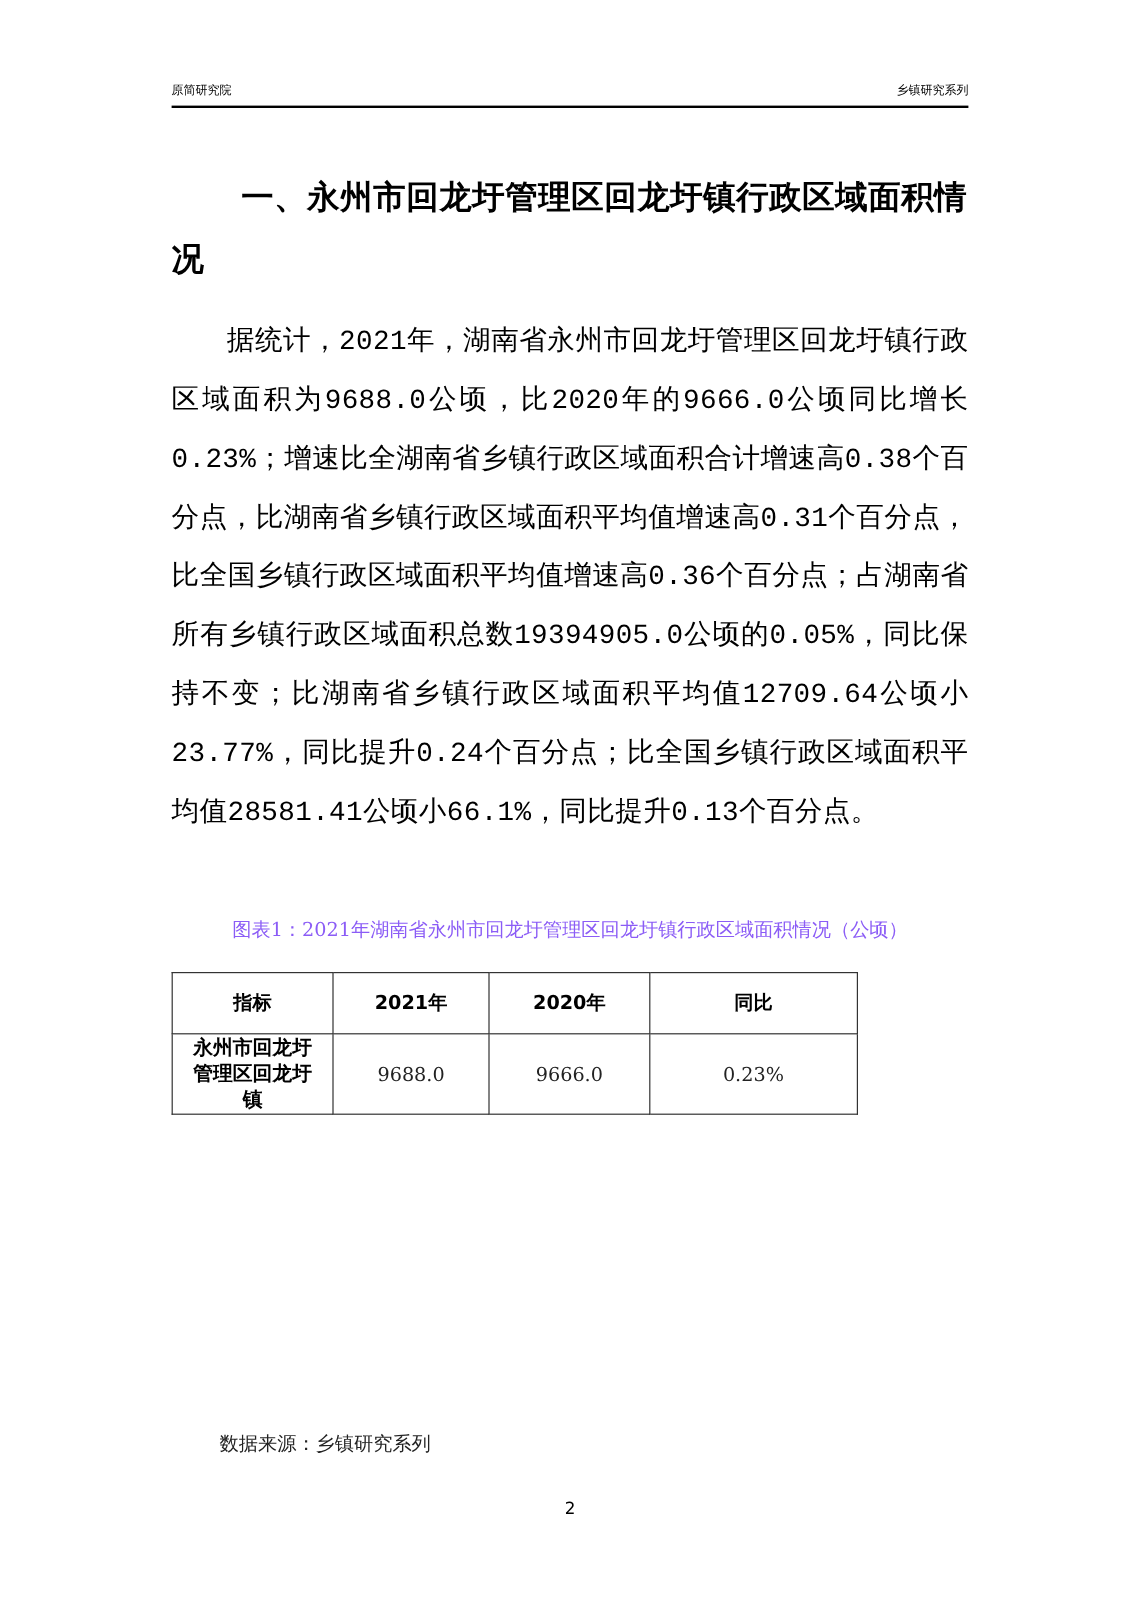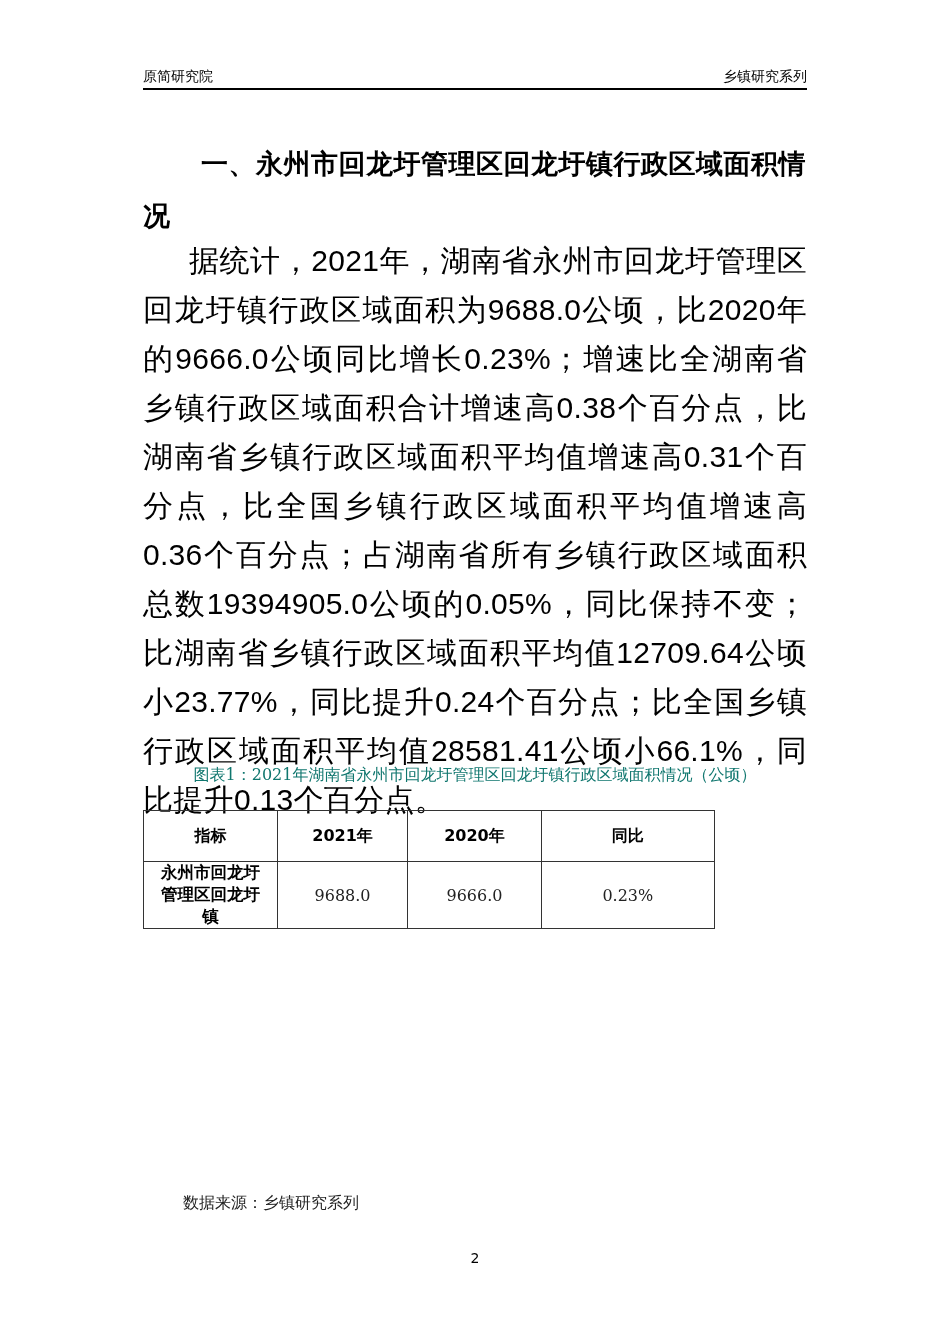--- a/index.html
+++ b/index.html
@@ -1,23 +1,23 @@
 <!DOCTYPE html>
 <html><head>
   <meta charset="utf-8">
   <style>
     html, body { margin: 0; padding: 0; background: #ffffff; }
     body { width: 950px; height: 1344px; position: relative; overflow: hidden; color: #000; }
-    .header { position: absolute; left: 143px; top: 68px; width: 664px; height: 20px; font-family: "DejaVu Sans", sans-serif; font-size: 14px; }
+    .header { position: absolute; left: 143px; top: 68px; width: 664px; height: 20px; font-family: "DejaVu Sans", sans-serif; font-size: 10px; }
     .header .left { position: absolute; left: 0; top: 0; }
     .header .right { position: absolute; right: 0; top: 0; }
     .header-rule { position: absolute; left: 143px; top: 88px; width: 664px; height: 2px; background: #000; }
     .title { position: absolute; left: 143px; top: 138px; width: 664px; font-family: Liberation Sans, sans-serif; font-weight: bold; font-size: 27px; line-height: 52px; text-indent: 58px; letter-spacing: 0.5px; }
-    .body-text { position: absolute; left: 143px; top: 236px; width: 664px; font-family: Liberation Sans, sans-serif; font-size: 30px; line-height: 49px; text-indent: 46px; text-align: justify; letter-spacing: 0.3px; }
-    .caption { position: absolute; left: 143px; top: 764px; width: 664px; text-align: center; font-family: "DejaVu Serif", serif; font-size: 16px; line-height: 22px; color: #0f766e; }
+    .body-text { position: absolute; left: 143px; top: 261px; width: 664px; font-family: Liberation Mono, monospace; font-size: 23px; line-height: 49px; text-indent: 46px; text-align: justify; letter-spacing: 0.3px; }
+    .caption { position: absolute; left: 143px; top: 764px; width: 664px; text-align: center; font-family: "DejaVu Serif", serif; font-size: 16px; line-height: 22px; color: #8b5cf6; }
     table.data { position: absolute; left: 143px; top: 810px; width: 572px; border-collapse: collapse; font-size: 16px; }
     table.data td, table.data th { border: 1px solid #333; text-align: center; vertical-align: middle; padding: 0 4px; }
     table.data th { font-family: "DejaVu Sans", sans-serif; font-weight: bold; height: 50px; }
     table.data td.label { font-family: "DejaVu Sans", sans-serif; font-weight: bold; font-size: 16.5px; line-height: 22px; }
     table.data td.val { font-family: "DejaVu Serif", serif; color: #222; }
     .source { position: absolute; left: 183px; top: 1193px; font-family: "DejaVu Serif", serif; font-size: 16px; color: #222; }
     .page-num { position: absolute; left: 0; width: 950px; top: 1250px; text-align: center; font-family: "DejaVu Sans", sans-serif; font-size: 14px; }
   </style>
 </head>
 <body>

